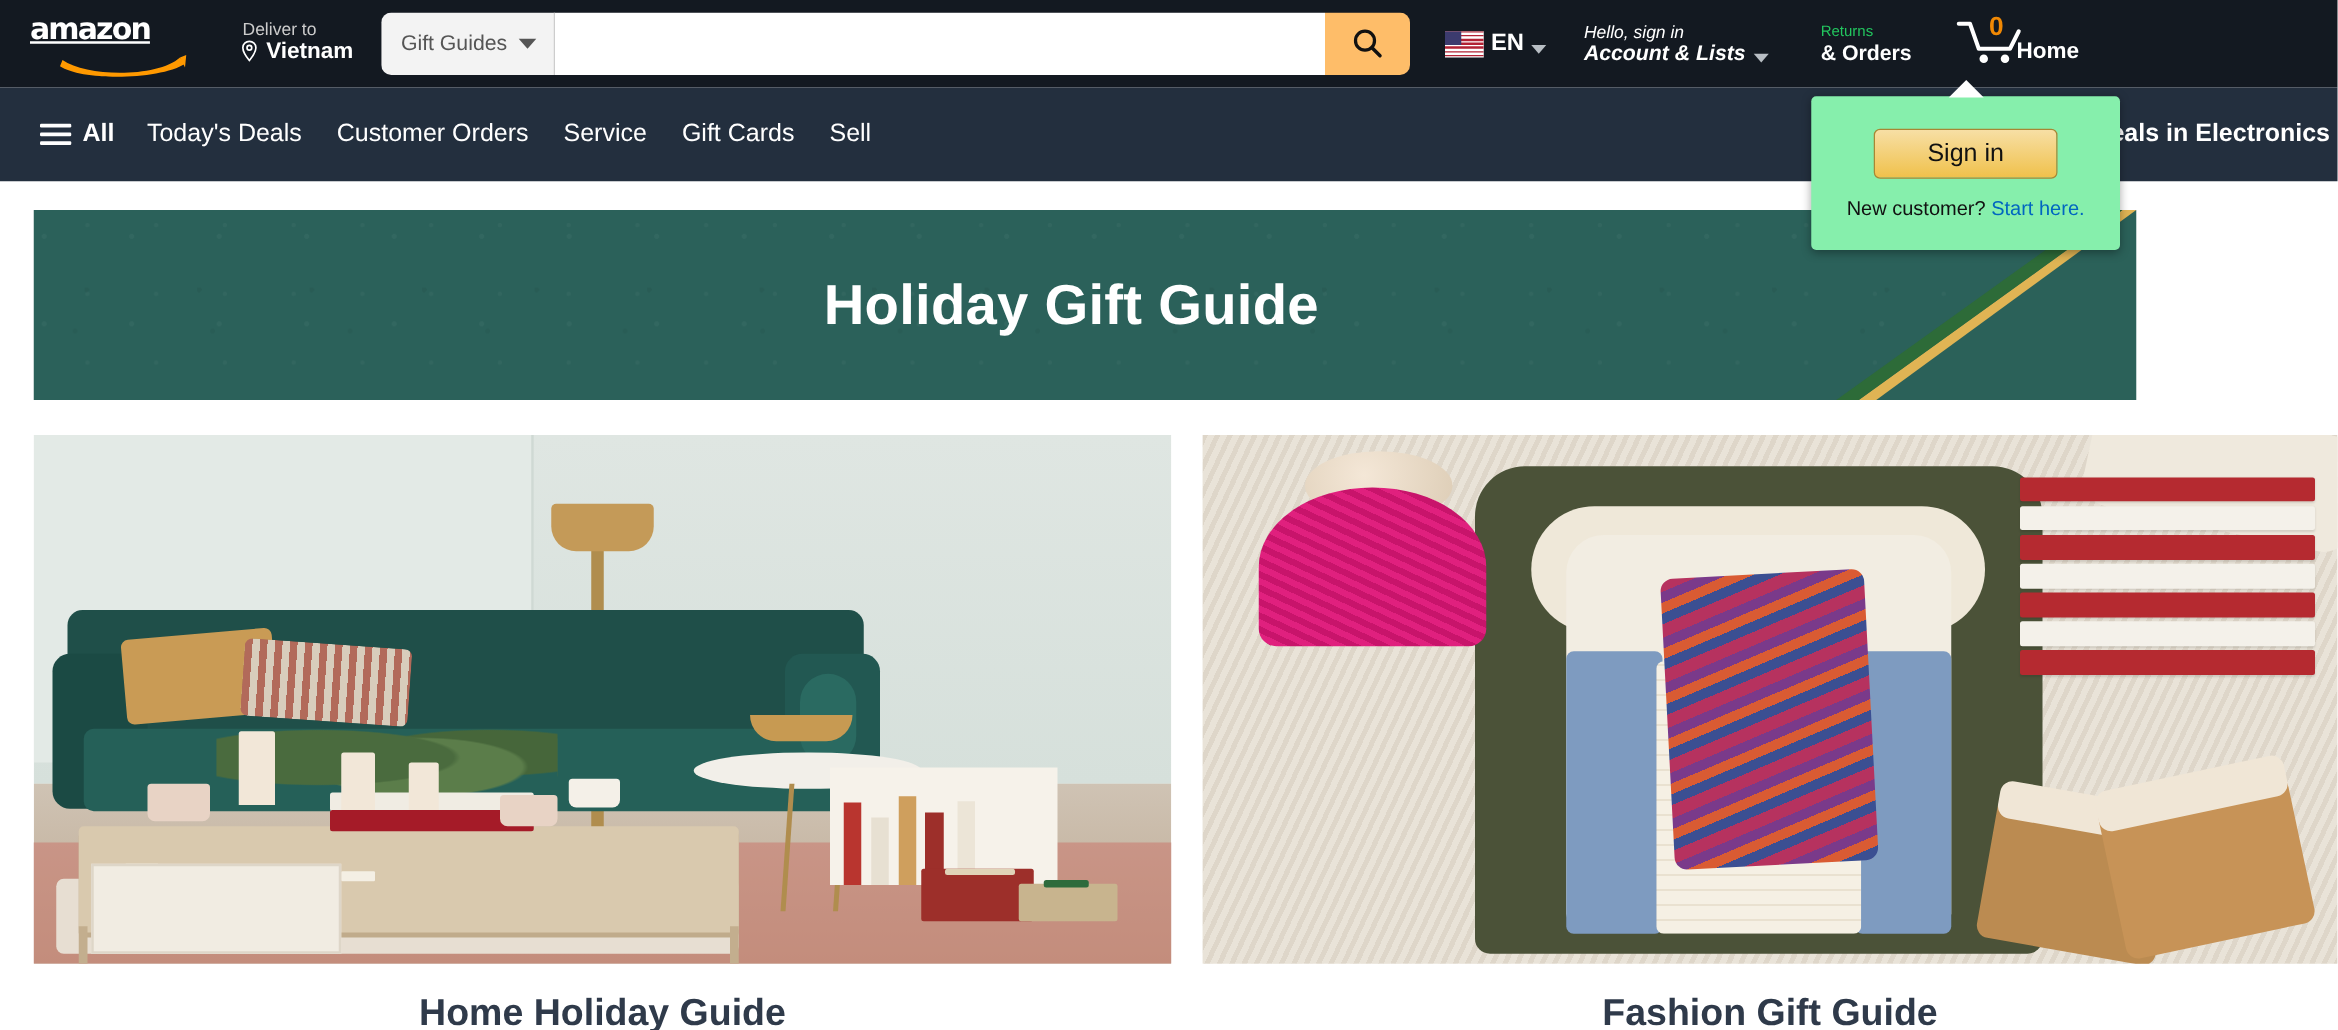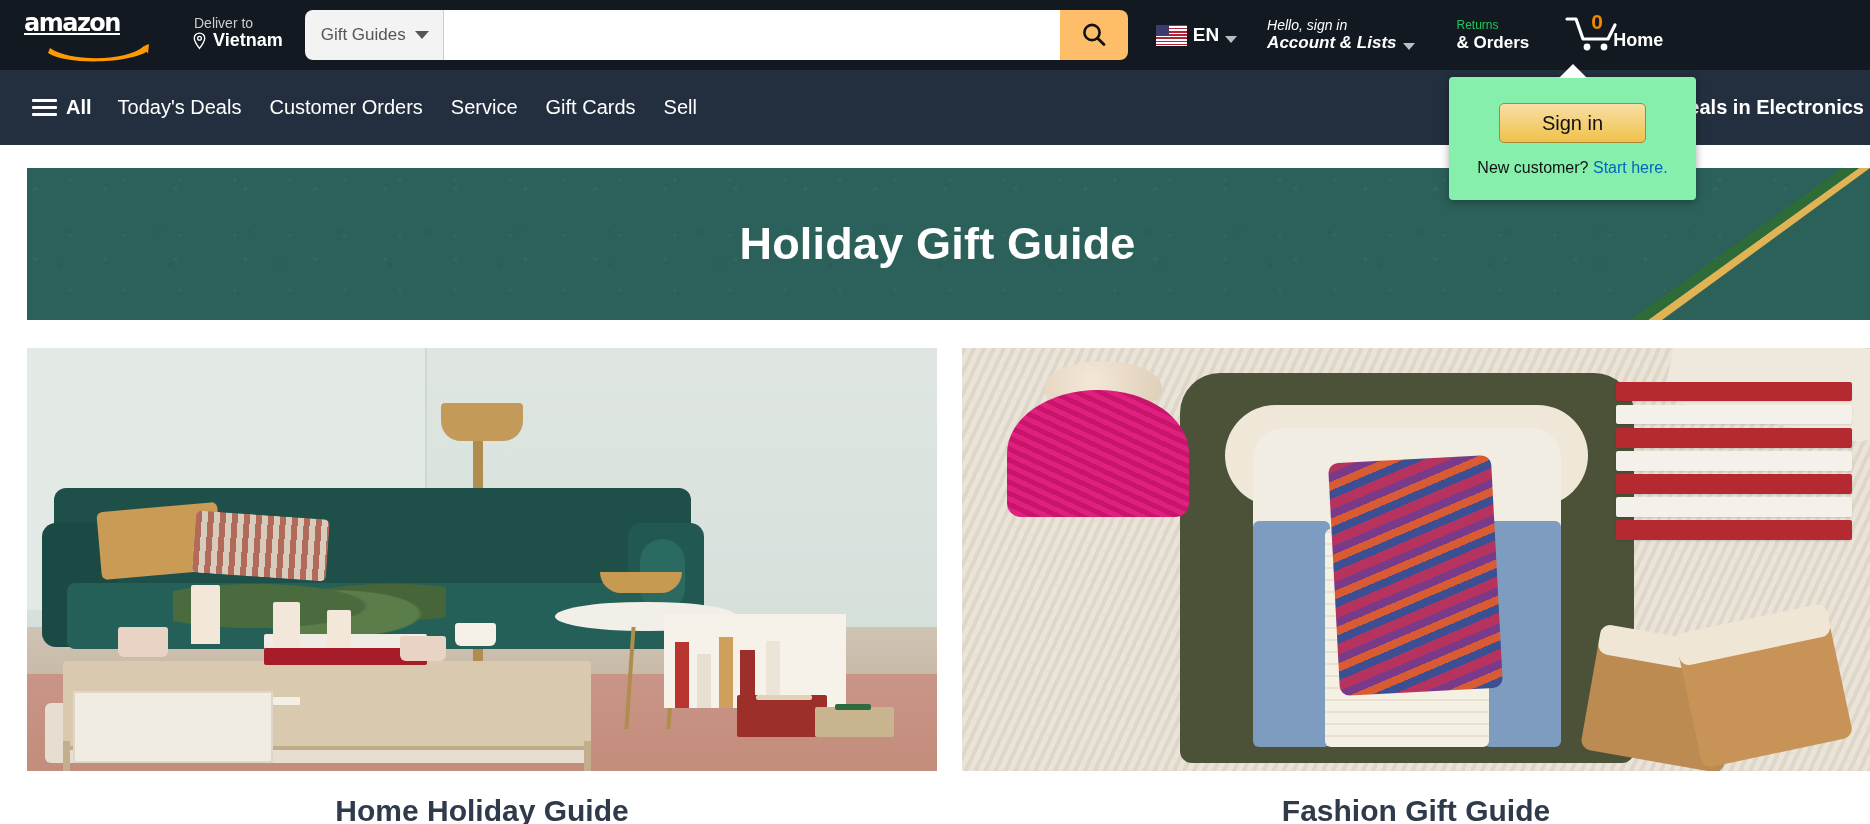--- a/index.html
+++ b/index.html
@@ -182,21 +182,21 @@
   }
   .flyout-new {
     margin-top: 16px; text-align: center;
     font-size: 16px; color: #111;
   }
   .flyout-new a { color: #0066c0; text-decoration: none; cursor: pointer; text-align: right; }
 
   
   .banner {
     position: absolute; left: 27px; top: 168px;
-    width: 1843px; height: 152px;
+    width: 1682px; height: 152px;
     background: #2b615a;
     overflow: hidden;
     display: flex; align-items: center; justify-content: center;
   }
   .banner-title {
     font-size: 45px; font-weight: bold; color: #fff;
     letter-spacing: .2px;
     position: relative; z-index: 2;
     margin-left: -22px;
   }

